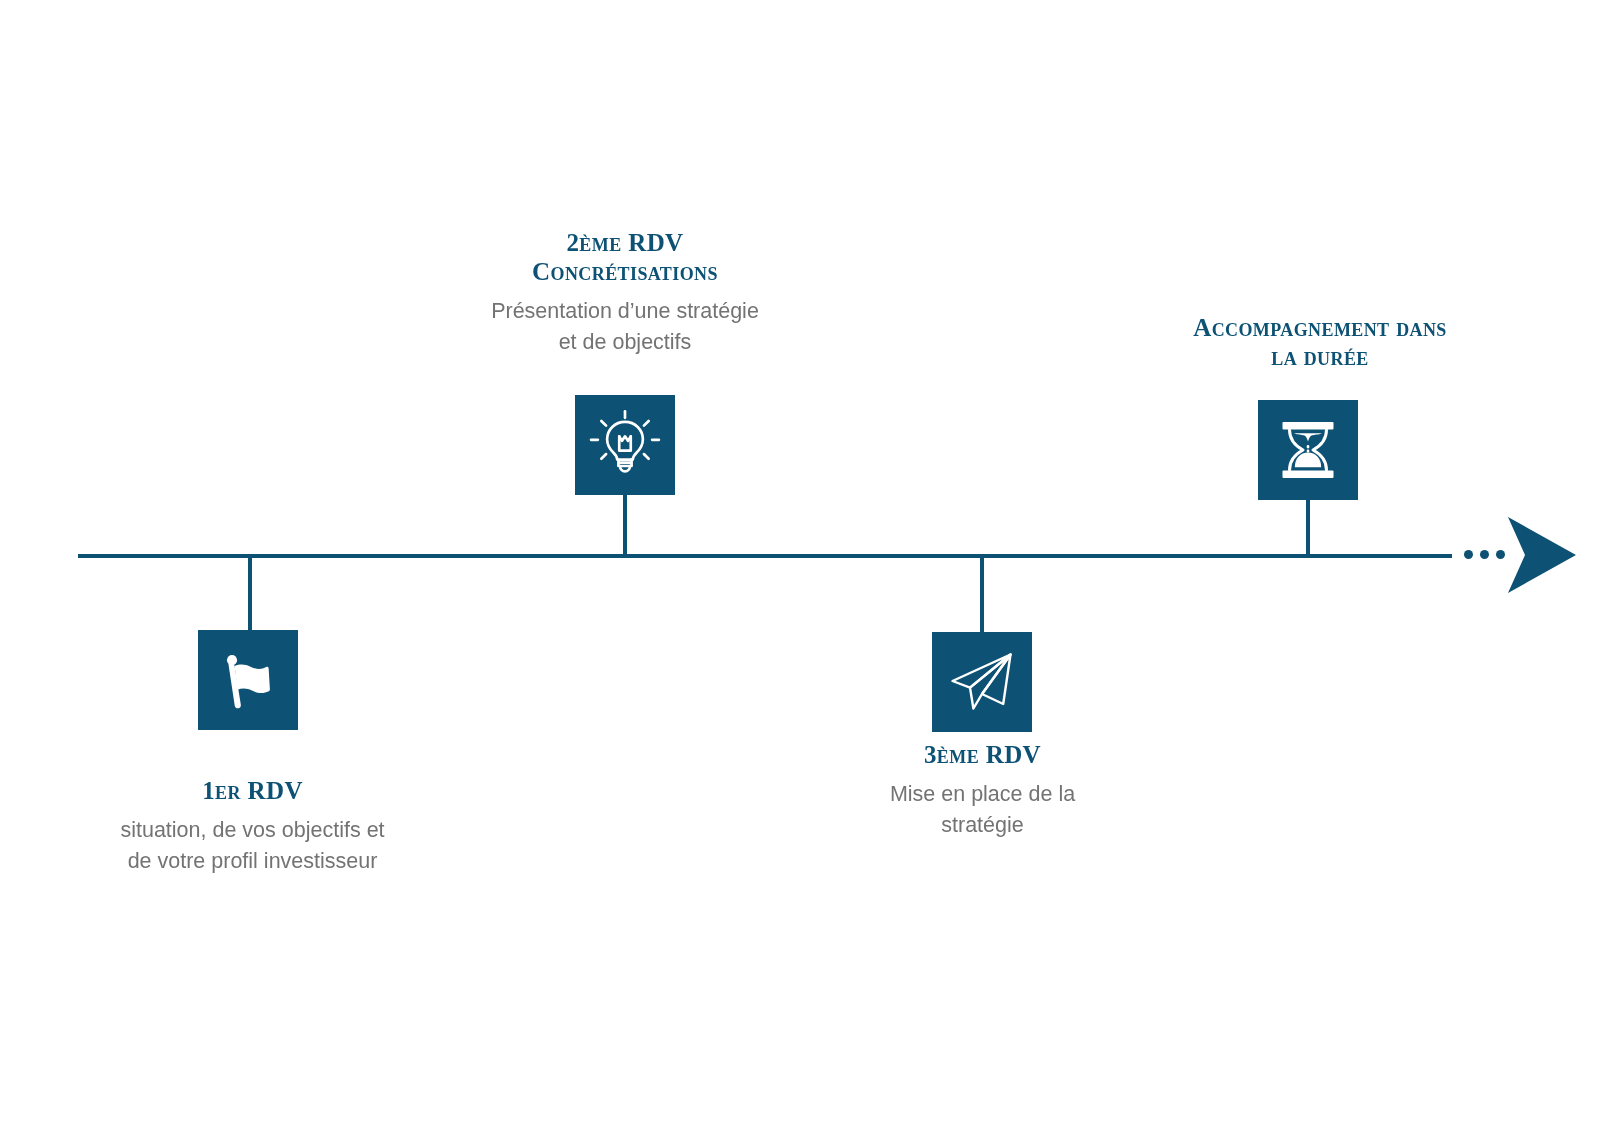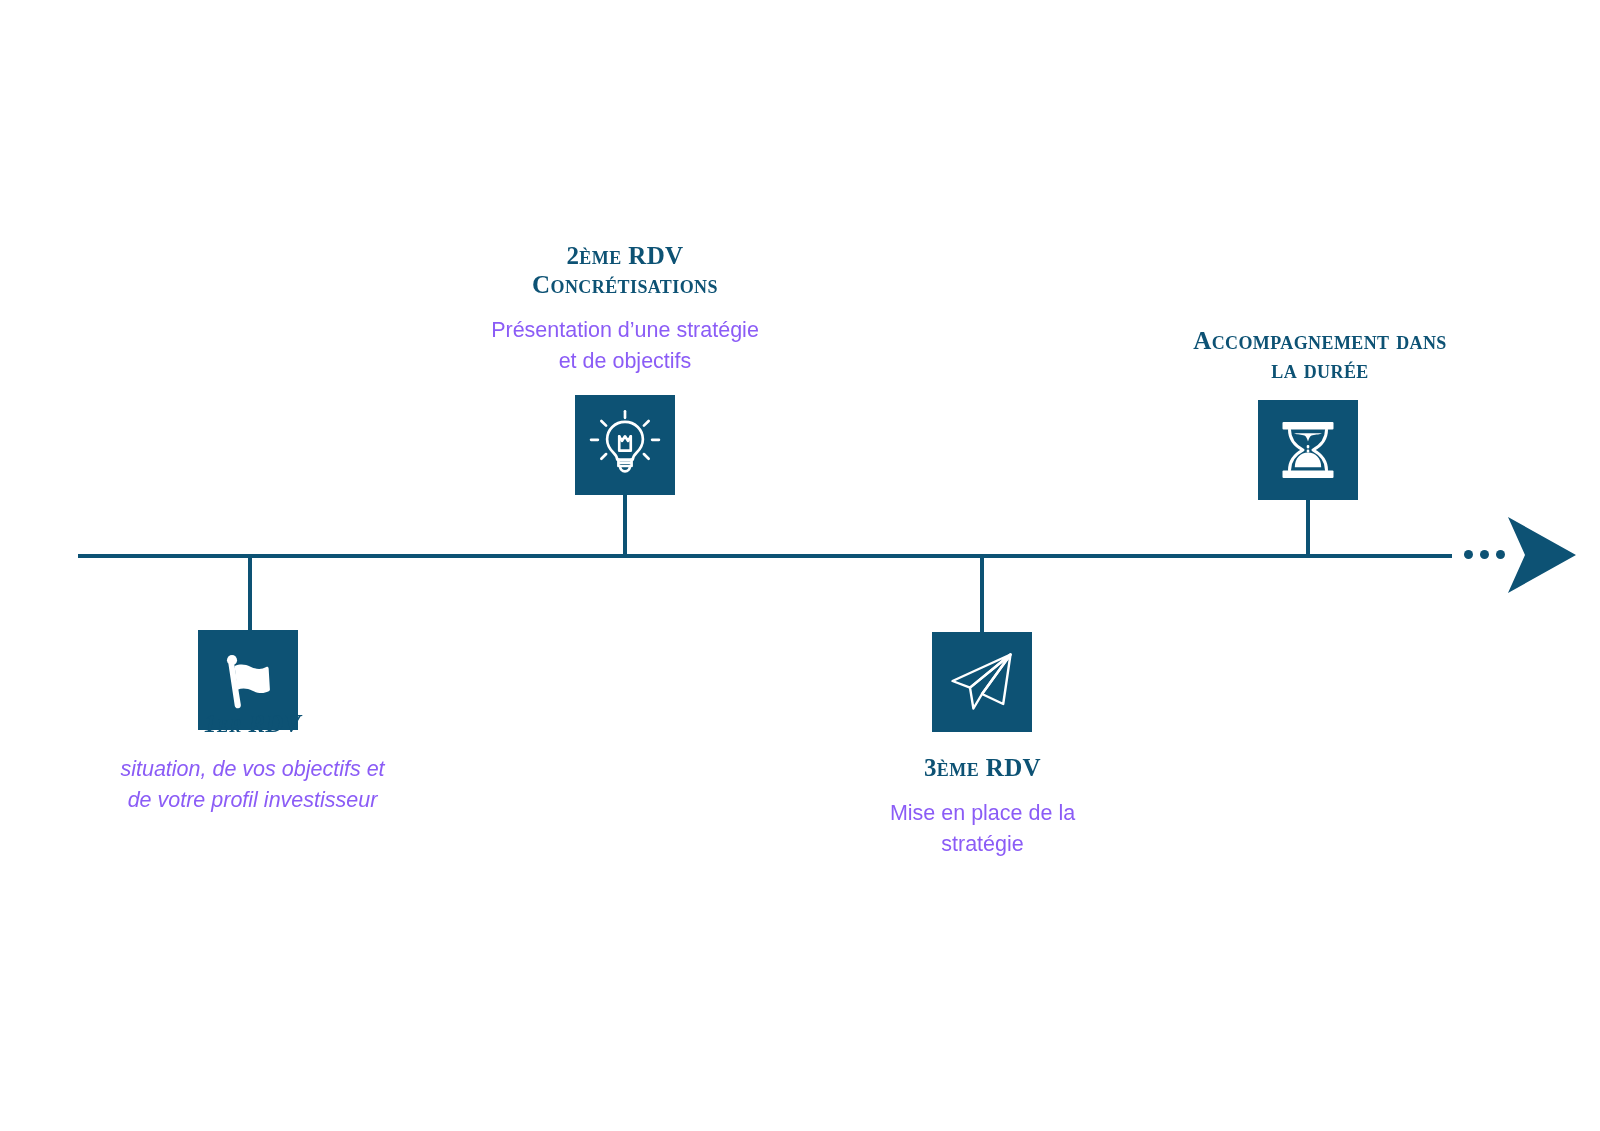--- a/index.html
+++ b/index.html
@@ -78,35 +78,35 @@
     text-align: center;
   }
   .heading {
     font-family: "Liberation Serif", "DejaVu Serif", serif;
     color: #0d5274;
     font-weight: bold;
     font-size: 25px;
     line-height: 1.16;
     letter-spacing: 0.4px;
     font-variant: small-caps;
-    margin: 13px;
+    margin: 0;
     white-space: nowrap;
   }
   .heading .caps-line {
     display: block;
   }
   .heading .all-caps {
     font-variant: normal;
   }
   .body-text {
     font-family: "Liberation Sans", sans-serif;
-    color: #8b5cf6;
+    color: #737373;
     font-size: 21.5px;
     line-height: 1.42;
-    margin: 16px 0 0 0;
+    margin: 10px 0 0 0;
     font-weight: 400;
   }
   .body-text span { display: block; }
 </style>
 </head>
 <body>
 
 <div id="stage">
 
   <div class="axis-line"></div>
@@ -134,21 +134,21 @@
                  C52.0 18.0 53.2 18.7 53.3 19.9
                  L54.6 41.6
                  C54.7 42.5 54.2 43.3 53.4 43.7
                  C47.6 46.6 42.2 45.8 36.6 43.1
                  C31.5 40.6 26.4 39.9 21.0 42.1
                  Z"></path>
       </g>
     </svg>
   </div>
 
-  <div class="block" style="left:0px; top:696px; width:505px;font-style:italic;">
+  <div class="block" style="left:0px; top:776px; width:505px;">
     <p class="heading">
       <span class="caps-line">1er RDV</span>
     </p>
     <p class="body-text">
       <span>situation, de vos objectifs et</span>
       <span>de votre profil investisseur</span>
     </p>
   </div>
 
   <div class="connector" style="left:623px; top:494px; height:62px;"></div>

